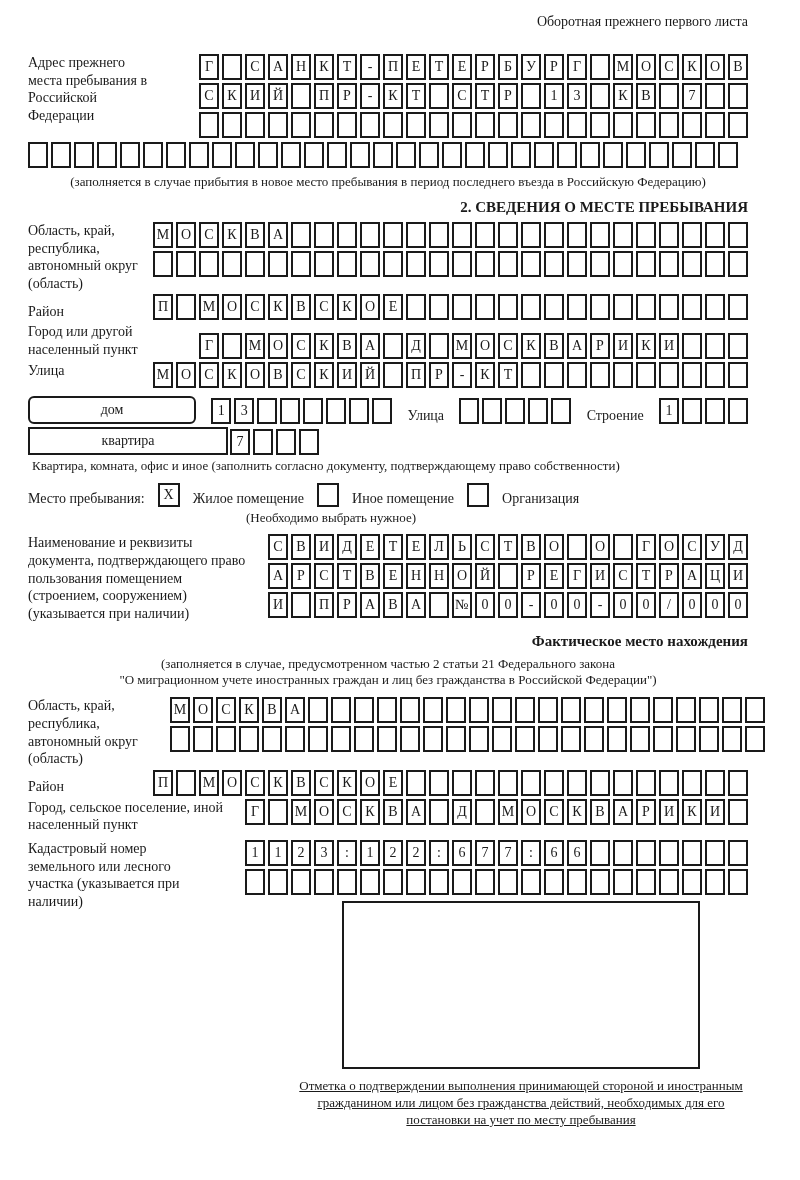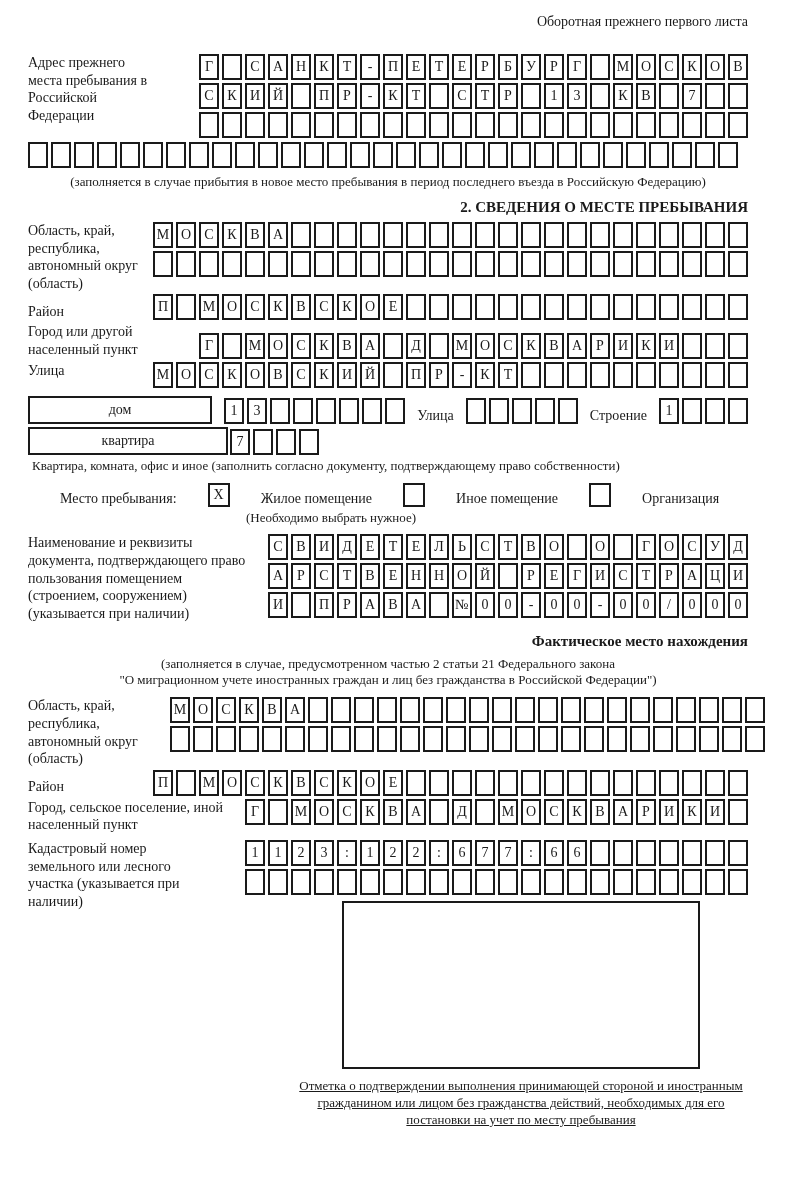--- a/index.html
+++ b/index.html
@@ -5,39 +5,39 @@
   * { margin:0; padding:0; box-sizing:border-box; }
   html,body { background:#ffffff; }
   body { width:800px; height:1180px; font-family:"Liberation Serif","DejaVu Serif",serif; color:#1a1a1a; }
   .page { width:800px; height:1180px; padding:14px 52px 0 28px; overflow:hidden; background:#fff; }
 
   .header-note { text-align:right; font-size:14px; margin-bottom:24px; }
 
   .field { display:flex; align-items:flex-start; width:100%; }
   .label { font-size:14px; line-height:1.26; flex:0 0 auto; }
   .w130 { width:130px; } .w124 { width:124px; } .w142 { width:142px; }
-  .w165 { width:165px; } .w168 { width:184px; } .w200 { width:200px; } .w225 { width:225px; }
+  .w165 { width:165px; } .w168 { width:168px;border-radius:6px; } .w200 { width:200px; } .w225 { width:225px; }
 
   .cellblock { margin-left:auto; display:flex; flex-direction:column; gap:3px; }
   .cells { display:flex; gap:3px; justify-content:flex-end; }
   .cell { flex:0 0 20px; width:20px; height:26px; border:2px solid #1a1a1a;
           display:flex; align-items:center; justify-content:center;
           font-size:14px; font-family:"Liberation Serif","DejaVu Serif",serif; background:#fff; }
   .cells-left { display:flex; gap:3px; }
 
   .caption { font-size:13px; line-height:1.3; }
   .cap-center { text-align:center; }
 
   .section-title { text-align:right; font-weight:bold; font-size:15px; }
 
   .wide-box { border:2px solid #1a1a1a; height:28px; display:flex; align-items:center; justify-content:center; font-size:14px; background:#fff; }
   .inline-row { display:flex; align-items:center; width:100%; justify-content:space-between; }
   .inline-label { font-size:14px; white-space:nowrap; }
 
-  .mesto-row { display:flex; align-items:center; gap:31px; font-size:14px;margin-left:32px; }
+  .mesto-row { display:flex; align-items:center; gap:13px; font-size:14px; }
   .checkbox { width:22px; height:24px; border:2px solid #1a1a1a; display:flex; align-items:center; justify-content:center; font-size:14px; flex:0 0 auto; background:#fff; }
 
   .stamp-wrap { width:446px; margin-left:auto; margin-right:4px; margin-top:-10px; text-align:center; }
   .stamp-box { width:358px; height:168px; border:2px solid #1a1a1a; margin:0 auto 8px auto; background:#fff; }
   .stamp-caption { font-size:13px; line-height:1.32;text-decoration:underline; }
 
   
   .mb2{margin-bottom:2px;} .mb3{margin-bottom:3px;align-items:flex-end;} .mb4{margin-bottom:4px;}
   .mb6{margin-bottom:6px;} .mb8{margin-bottom:8px;} .mb10{margin-bottom:10px;}
   .cap-indent { margin-left:4px; }

